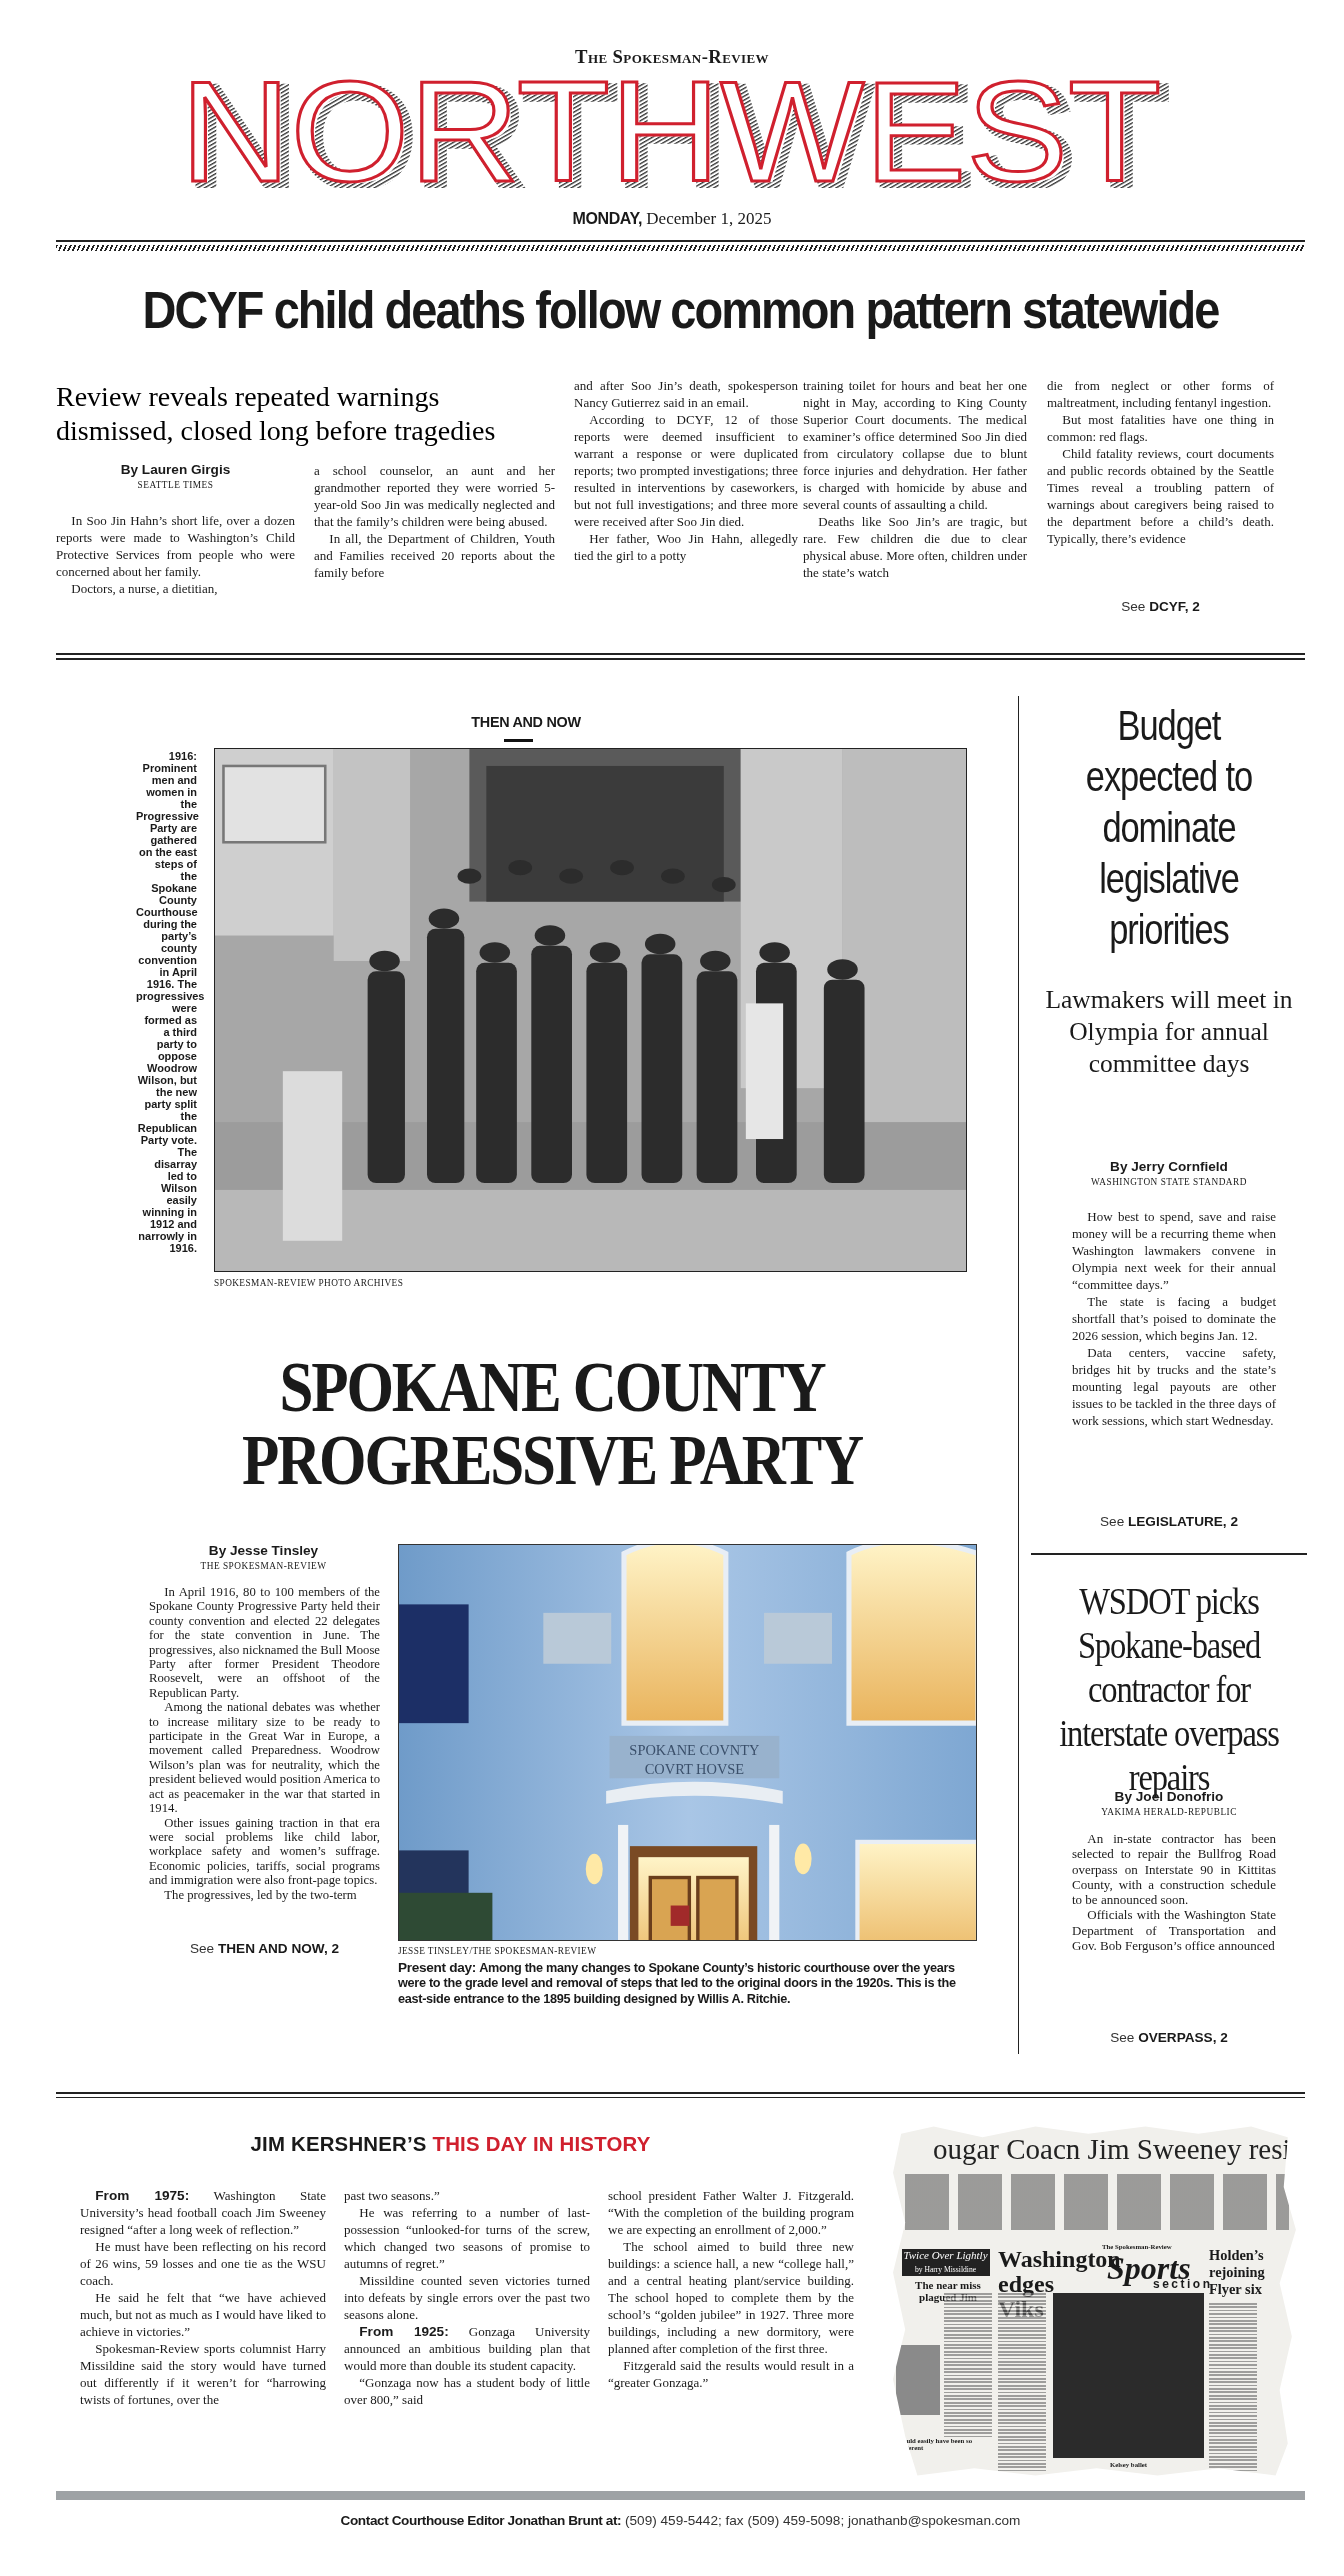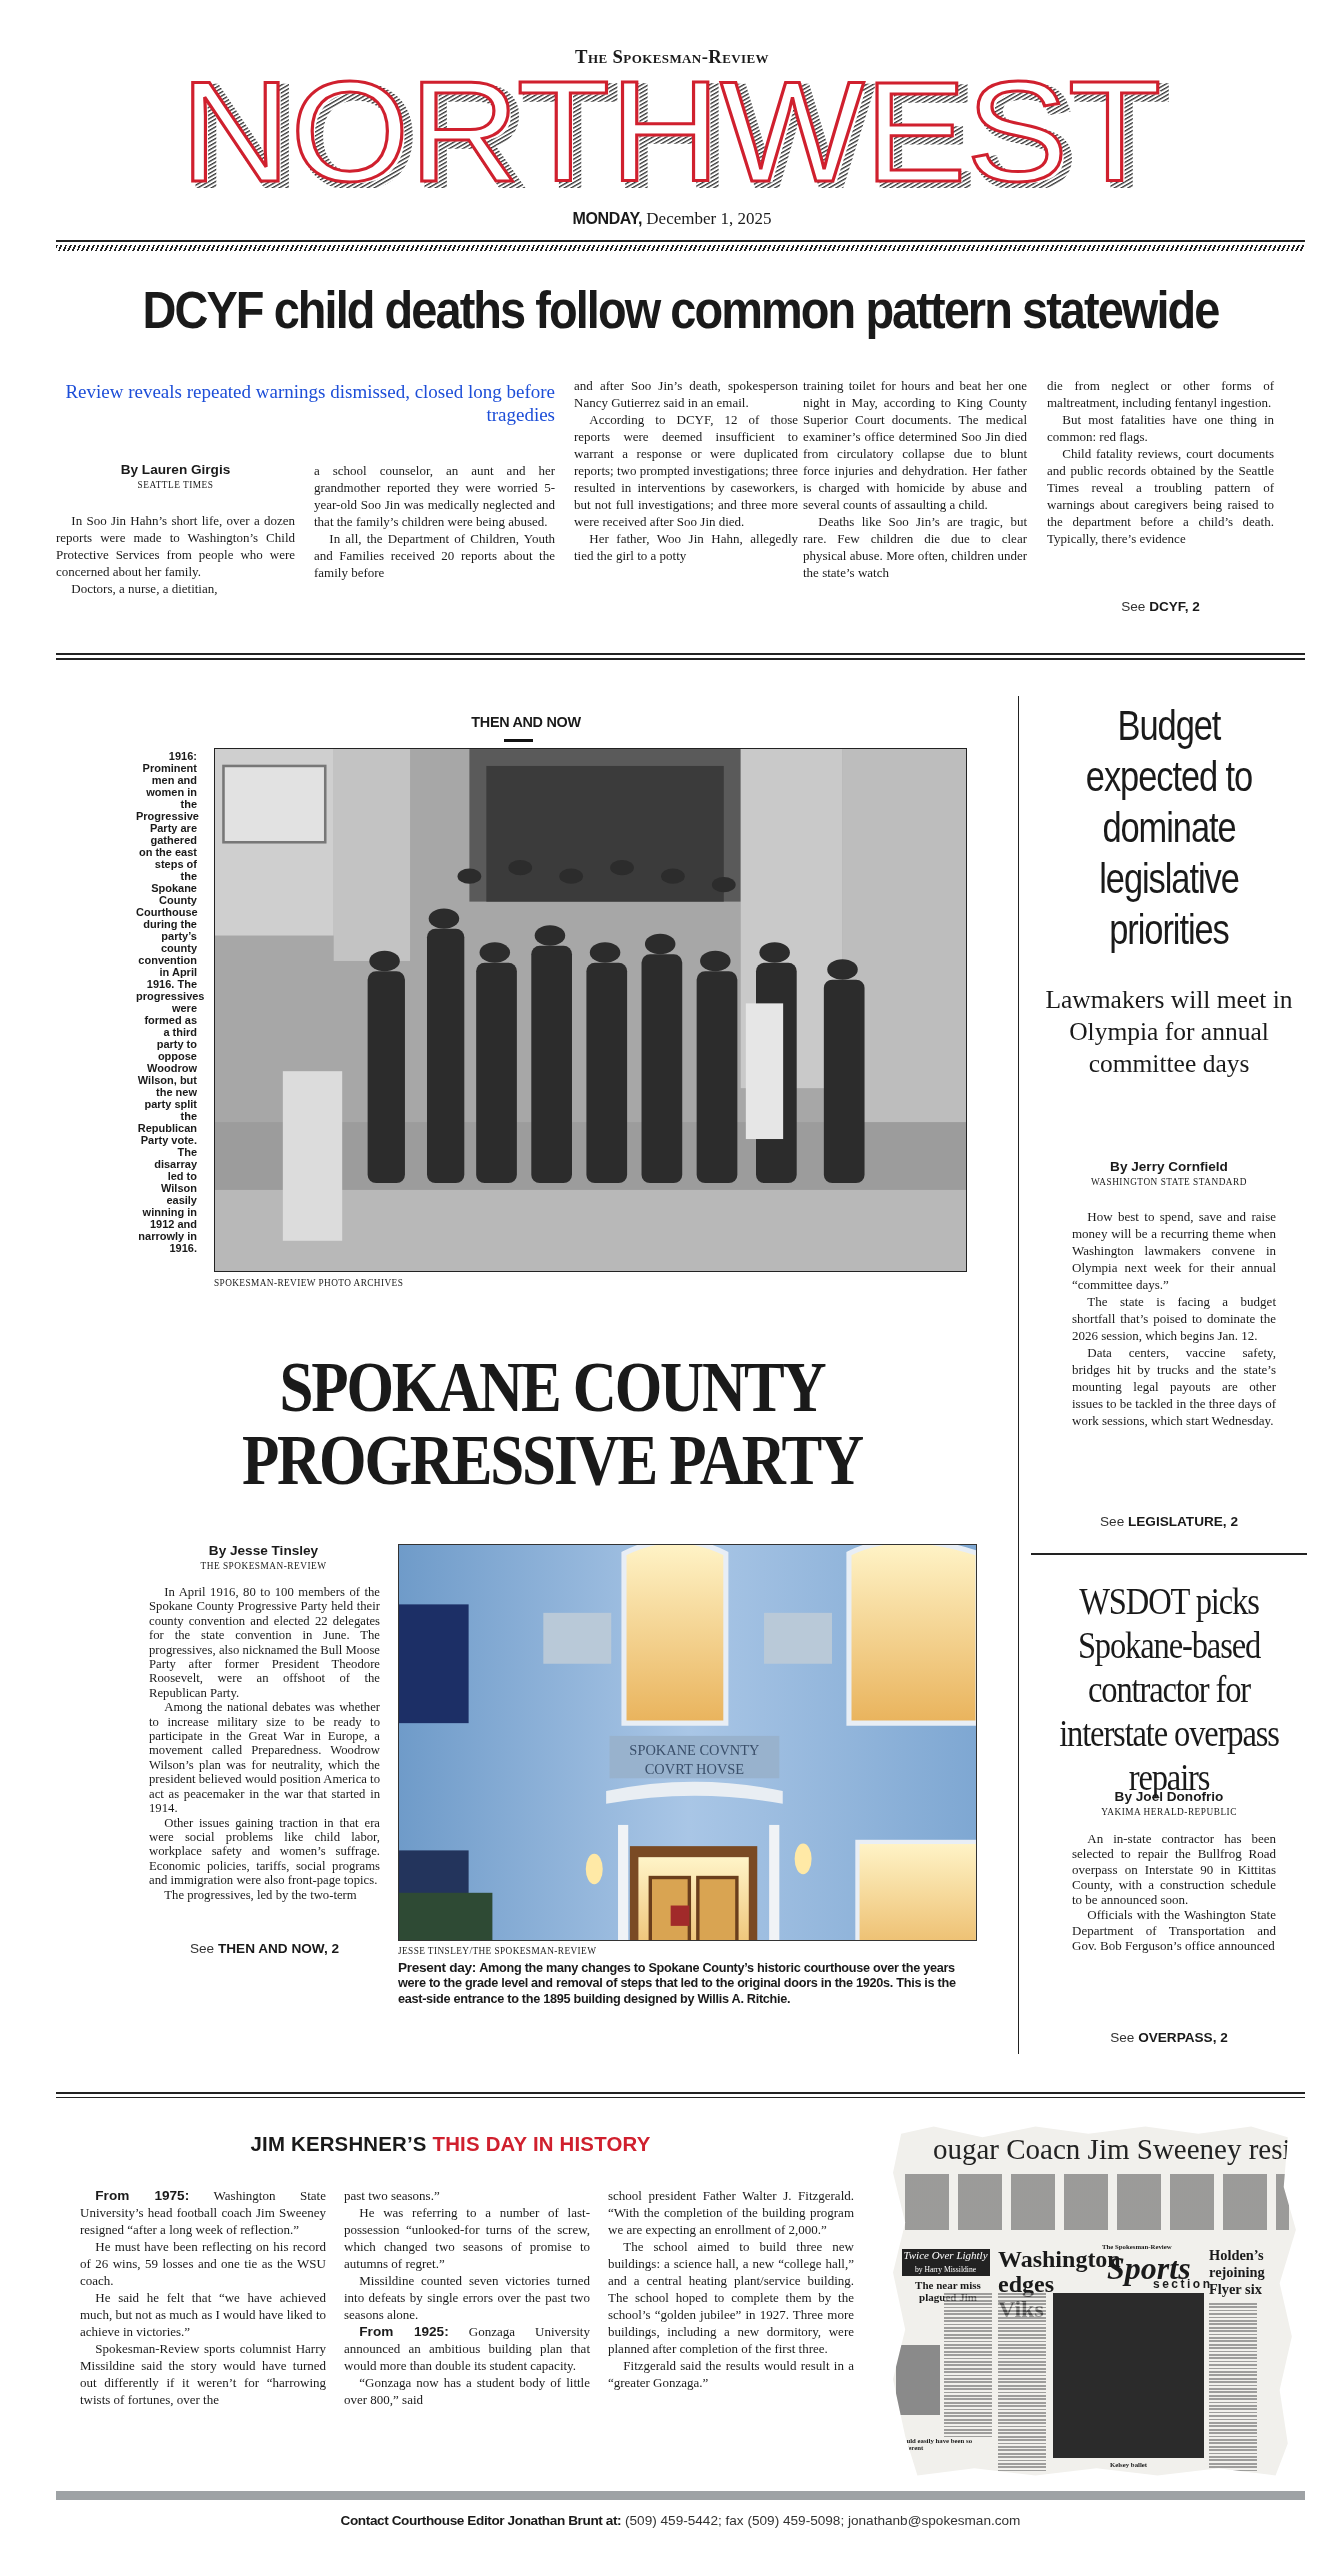--- a/index.html
+++ b/index.html
@@ -17,21 +17,21 @@
   .dateline { left: 0; width: 1344px; top: 209px; text-align: center; font-size: 17px; }
   .dateline b { font-family: "Liberation Sans", sans-serif; font-weight: bold; font-size: 16px; letter-spacing: -0.4px; }
   .top-rule { left: 56px; width: 1249px; top: 240px; height: 1.7px; background: #222; }
   .hatch-rule { left: 56px; width: 1249px; top: 245px; height: 6px;
                 background: repeating-linear-gradient(115deg, #222 0 1.7px, #fff 1.7px 4.2px); }
 
   
   .lead-head { left: 56px; width: 1249px; top: 283px; text-align: center;
                font-family: "Liberation Sans", sans-serif; font-weight: bold; font-size: 51px;
                letter-spacing: -2.1px; transform: scaleX(0.92); transform-origin: center; line-height: 1.1; }
-  .lead-deck { left: 56px; width: 499px; top: 380px; text-align: right; font-size: 19px; line-height: 1.22; color: #1d4ed8; }
+  .lead-deck { left: 56px; width: 499px; top: 380px; text-align: left; font-size: 28px; line-height: 1.22; color: #000000; }
   .byline { text-align: center; }
   .byline .by { font-family: "Liberation Sans", sans-serif; font-weight: bold; font-size: 13.6px; display: block; }
   .byline .org { font-family: "Liberation Serif", serif; font-size: 9.3px; letter-spacing: 0.5px; display: block; margin-top: 2.5px; }
   .col { font-size: 13px; line-height: 17px; text-align: justify; hyphens: auto; }
   .col p { text-indent: 15.3px; }
   .col p.noindent { text-indent: 0; }
   .jump { font-family: "Liberation Sans", sans-serif; font-size: 13.6px; text-align: center; }
   .jump b { font-weight: bold; }
   .jump span.see { font-weight: normal; color: #333; }
 

